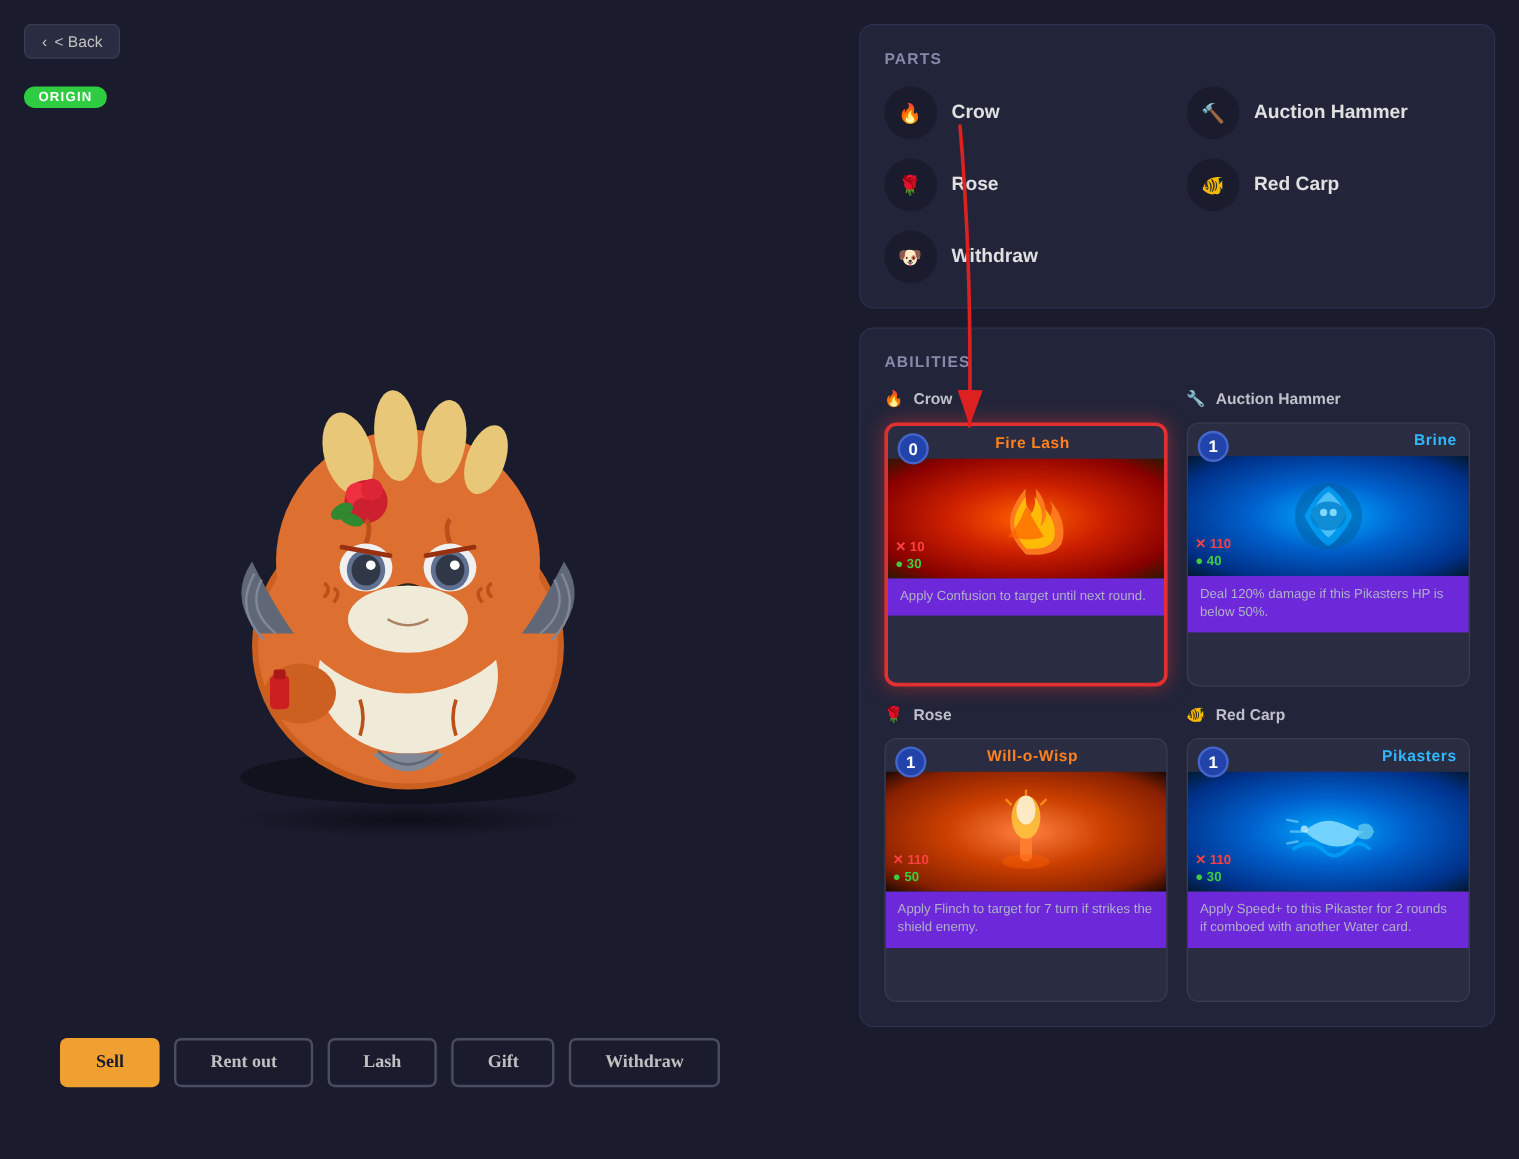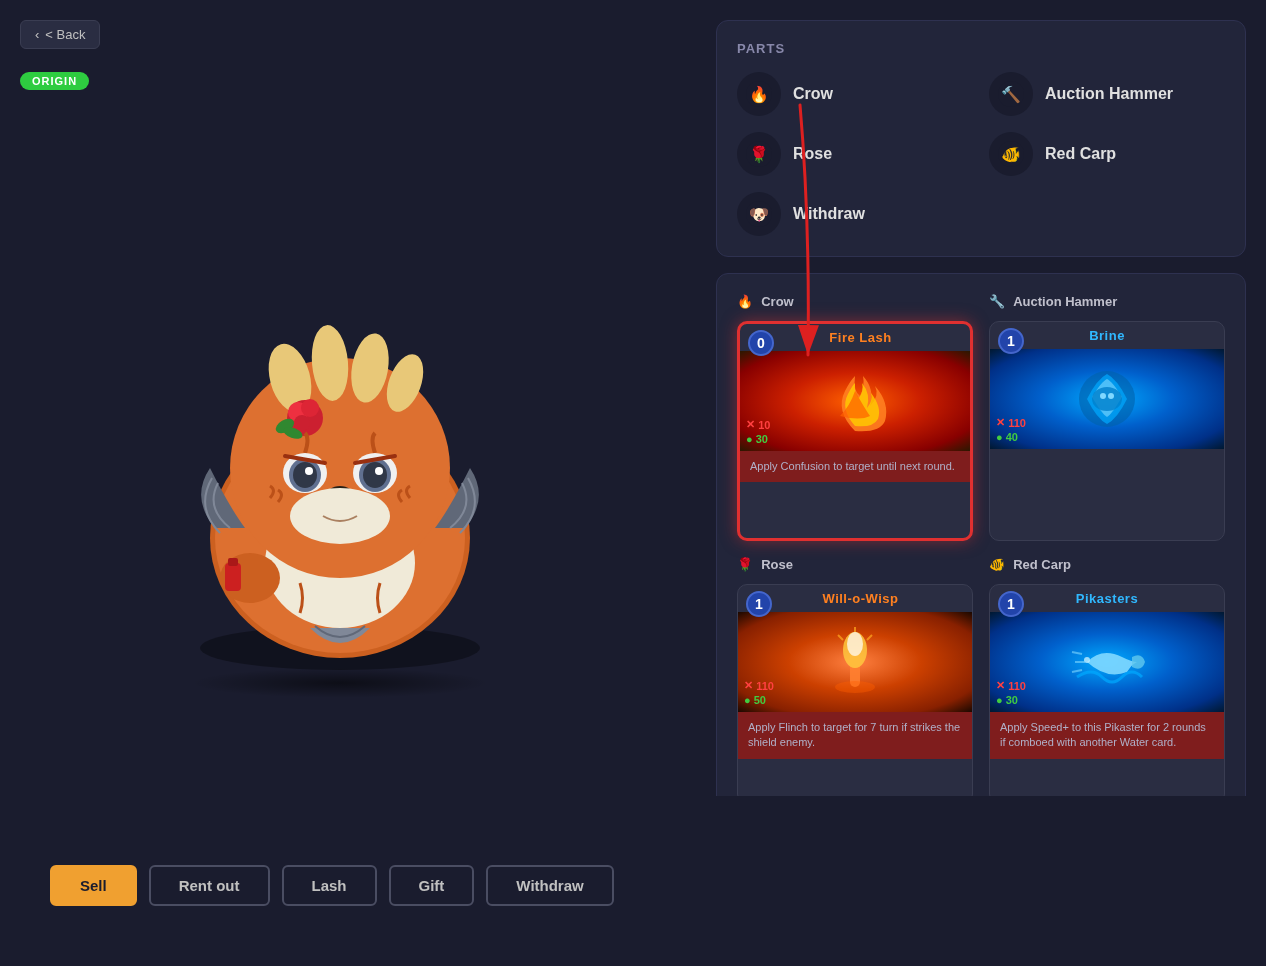--- a/index.html
+++ b/index.html
@@ -76,34 +76,35 @@
 
     .btn {
       padding: 10px 28px;
       border-radius: 6px;
       font-size: 15px;
       font-weight: 600;
       cursor: pointer;
       border: 2px solid #4a4d62;
       background: transparent;
       color: #c0c0c0;
+      font-family: Liberation Serif, serif;
     }
     .btn-sell {
       background: #f0a030;
       border-color: #f0a030;
       color: #1a1c2e;
     }
 
     
     .right-panel {
       position: absolute;
       right: 0;
       top: 0;
       width: 570px;
-      height: 796px;
+      height: 966px;
       padding: 20px;
       overflow-y: auto;
     }
 
     
     .section-card {
       background: #22253a;
       border-radius: 12px;
       padding: 20px;
       margin-bottom: 16px;
@@ -188,21 +189,21 @@
 
     .card-header {
       padding: 6px 10px;
       font-size: 13px;
       font-weight: 700;
       text-align: center;
       letter-spacing: 0.5px;
     }
 
     .card-header.fire { color: #ff8020; margin-left: 11px; }
-    .card-header.water { color: #30b8ff; }
+    .card-header.water { color: #30b8ff; text-align: right; }
 
     .card-image {
       width: 100%;
       height: 100px;
       position: relative;
       overflow: hidden;
     }
 
     
     .fire-bg {
@@ -271,21 +272,21 @@
       display: flex;
       align-items: center;
       gap: 3px;
     }
 
     .stat-atk { color: #ff4040; }
     .stat-hp { color: #40cc40; }
 
     .card-body {
       padding: 8px 10px;
-      background: #7f1d1d;
+      background: #6d28d9;
     }
 
     .card-desc {
       font-size: 11px;
       color: #b0b0c8;
       line-height: 1.4;
     }
 
     
     .arrow-overlay {
@@ -459,20 +460,21 @@
               <text x="14" y="20" text-anchor="middle" font-size="16">🐶</text>
             </svg>
         </div>
         <span class="part-name">Withdraw</span>
       </div>
 
     </div>
   </div>
 
   <div class="section-card">
+    <div class="section-title">Abilities</div>
 
     <div class="abilities-grid">
 
       <div class="ability-group">
         <div class="ability-group-title">
           <span style="color:#e05010;">🔥</span>
           <span>Crow</span>
         </div>
         <div class="ability-card highlighted">
           <div style="position:relative;">
@@ -533,20 +535,23 @@
                   <span class="stat-atk">✕</span>
                   <span class="stat-atk">110</span>
                 </div>
                 <div class="stat-row">
                   <span class="stat-hp">●</span>
                   <span class="stat-hp">40</span>
                 </div>
               </div>
             </div>
           </div>
+          <div class="card-body">
+            <div class="card-desc">Deal 120% damage if this Pikasters HP is below 50%.</div>
+          </div>
         </div>
       </div>
 
       <div class="ability-group">
         <div class="ability-group-title">
           <span style="color:#e05010;">🌹</span>
           <span>Rose</span>
         </div>
         <div class="ability-card">
           <div style="position:relative;">

